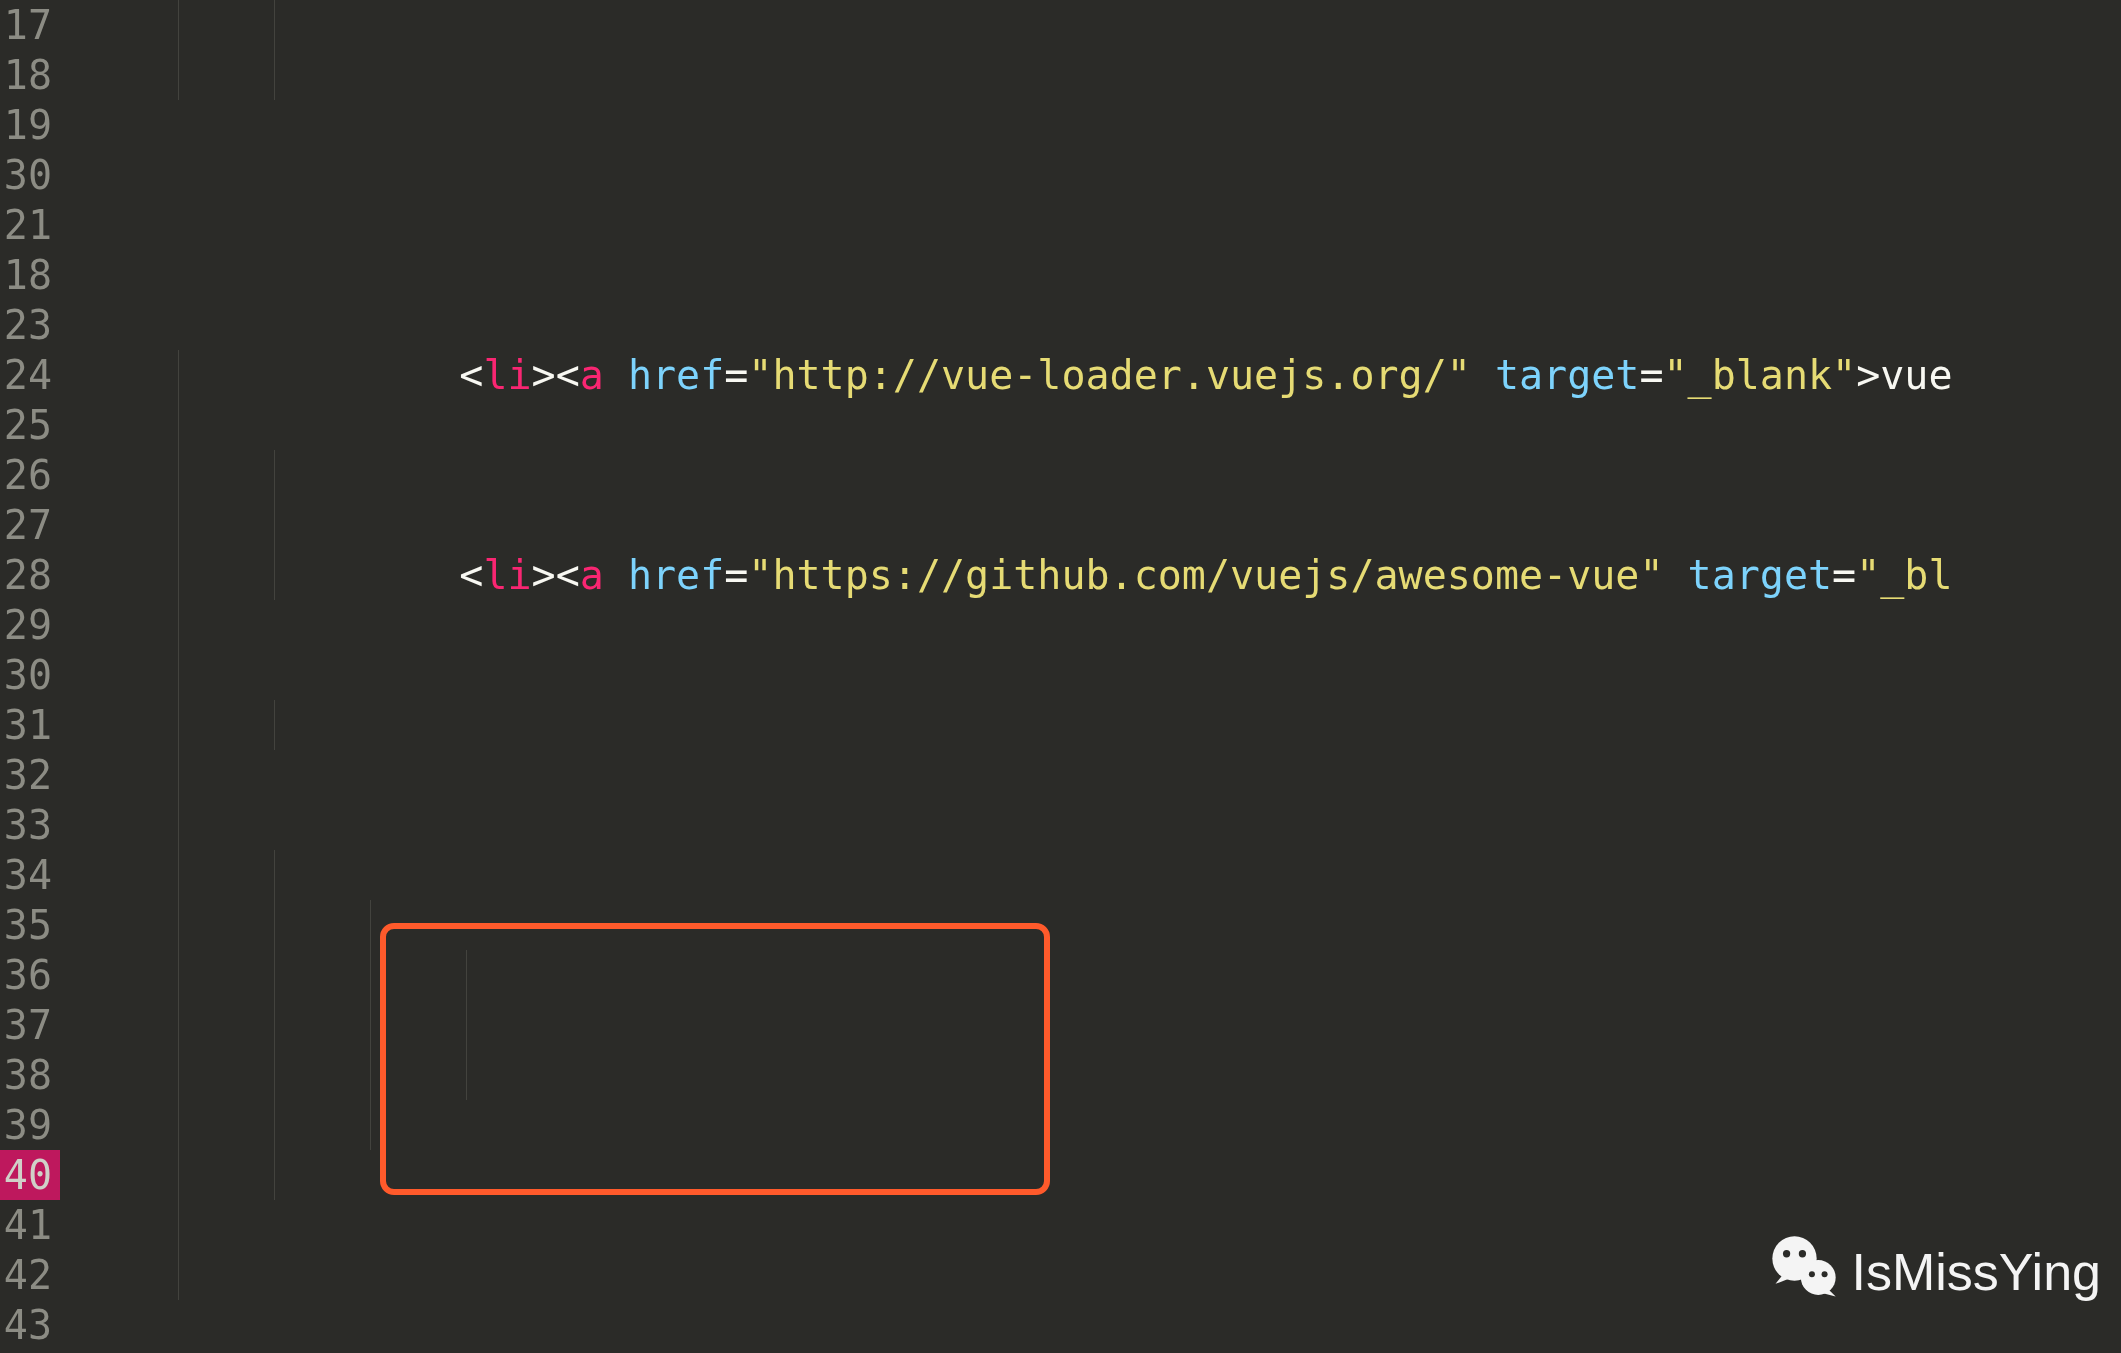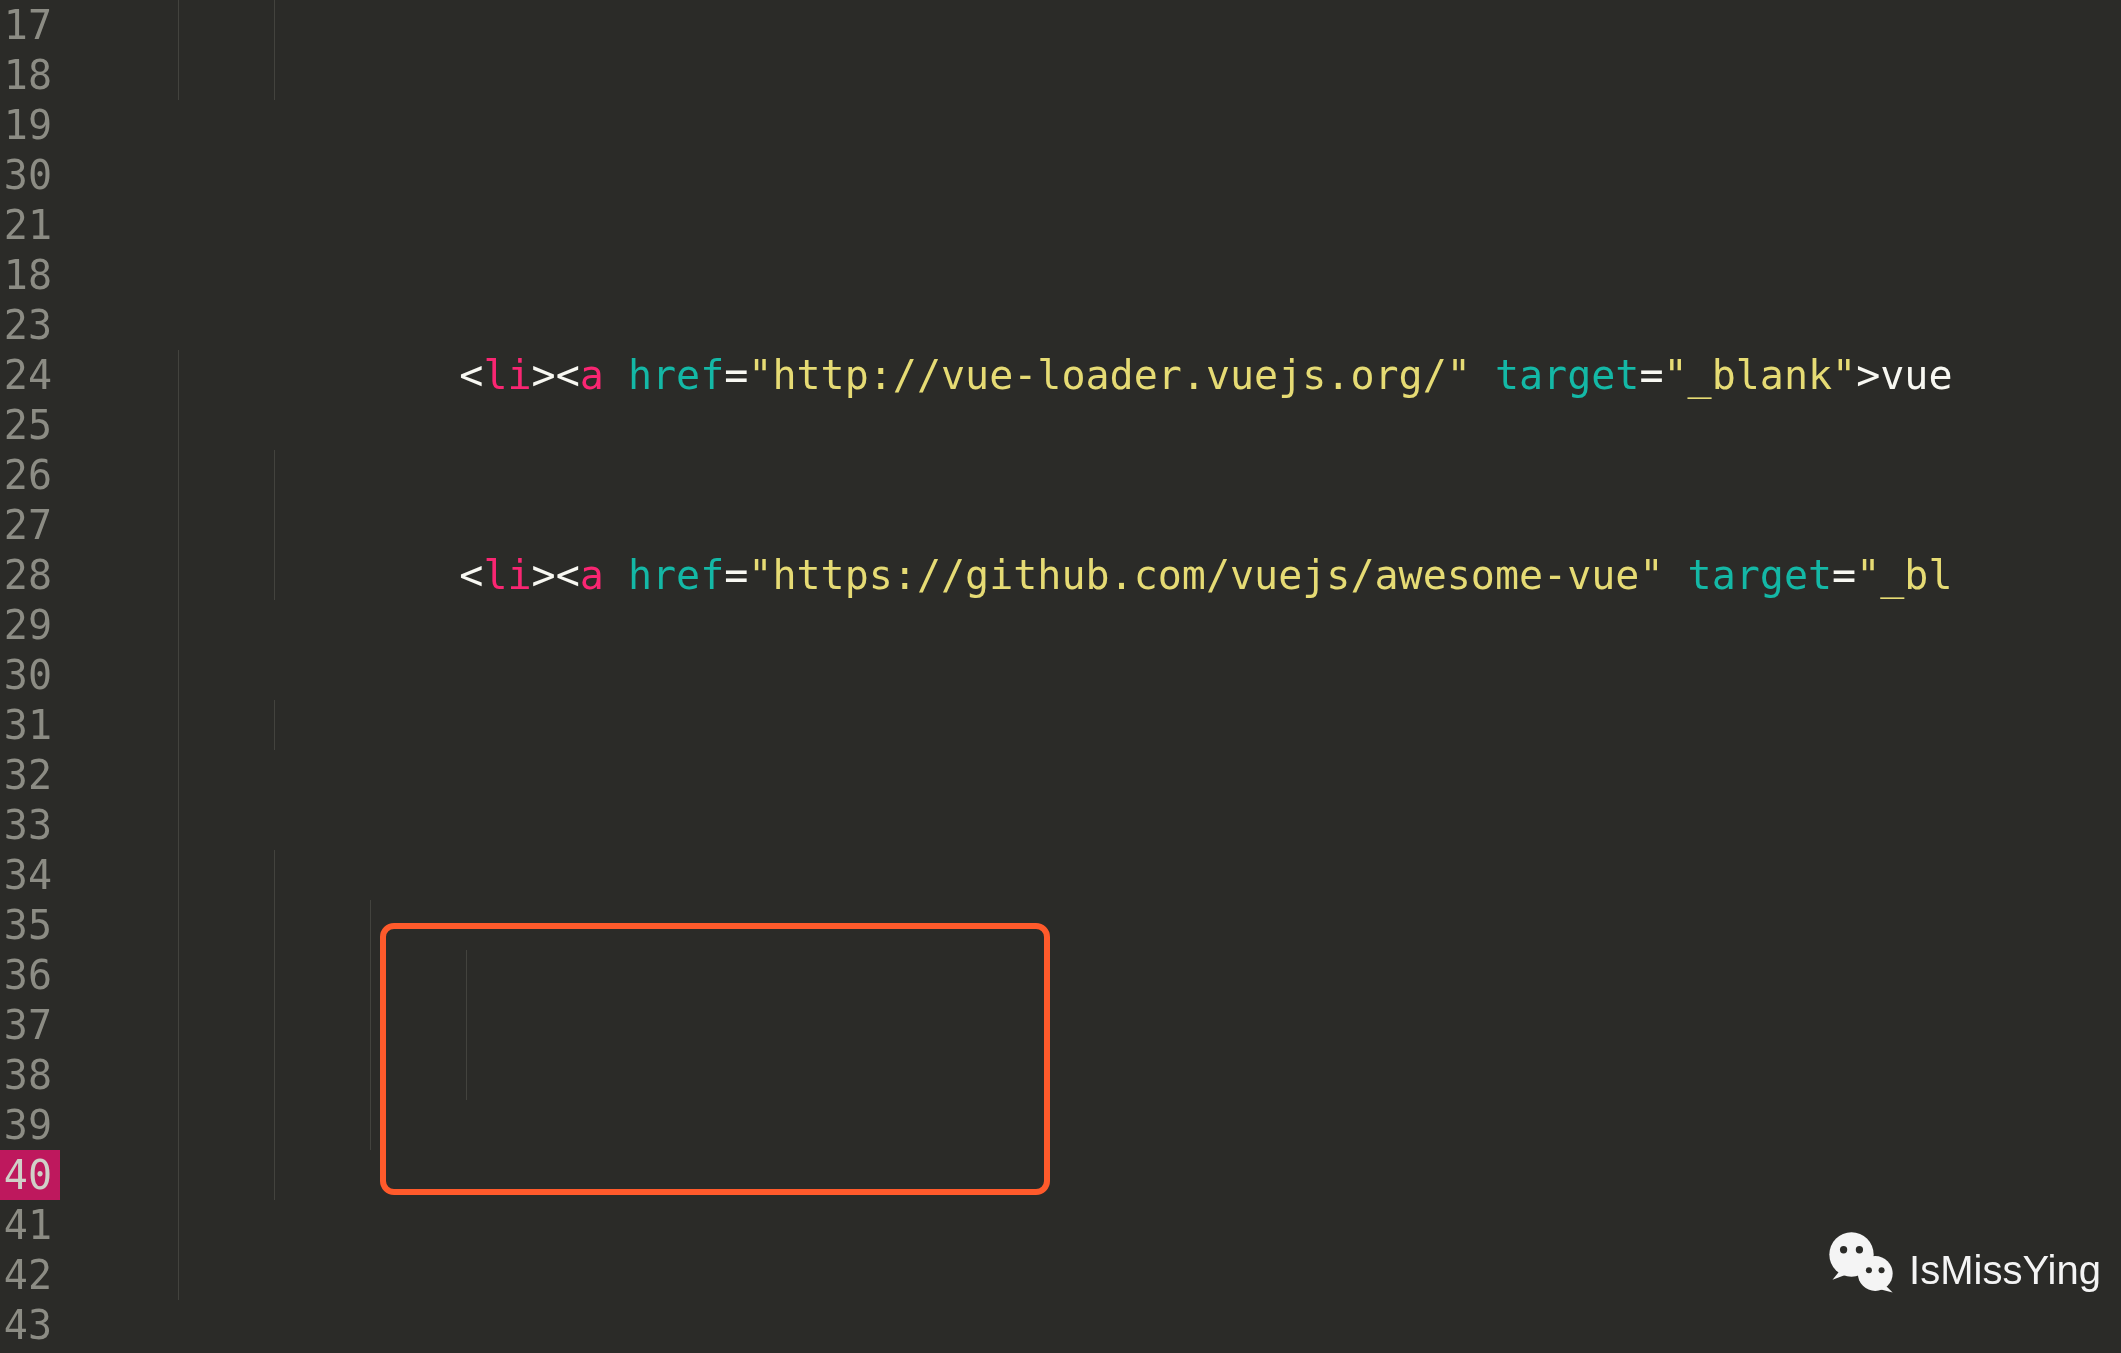--- a/index.html
+++ b/index.html
@@ -41,21 +41,21 @@
     color: #f8f8f2;
     position: relative;
   }
   .code .line {
     height: 50px;
     position: relative;
   }
   
   .punct  { color: #f8f8f2; }
   .tag    { color: #f92672; }
-  .attr   { color: #14b8a6; }
+  .attr   { color: #7dd3fc; }
   .string { color: #e6db74; }
   .ident  { color: #f8f8f2; }
 
   
   .guides {
     position: absolute;
     top: 0; left: 0; right: 0; bottom: 0;
     pointer-events: none;
   }
   .guide {
@@ -75,21 +75,21 @@
   
   .watermark {
     position: absolute;
     right: 20px;
     bottom: 40px;
     display: flex;
     align-items: center;
     gap: 10px;
     color: #fff;
     font-family: "Helvetica Neue", Arial, sans-serif;
-    font-size: 40px;
+    font-size: 52px;
     font-weight: 400;
     opacity: 0.95;
     pointer-events: none;
   }
   .watermark svg { width: 76px; height: 76px; }
 </style>
 </head>
 <body>
 
 <div class="editor">

